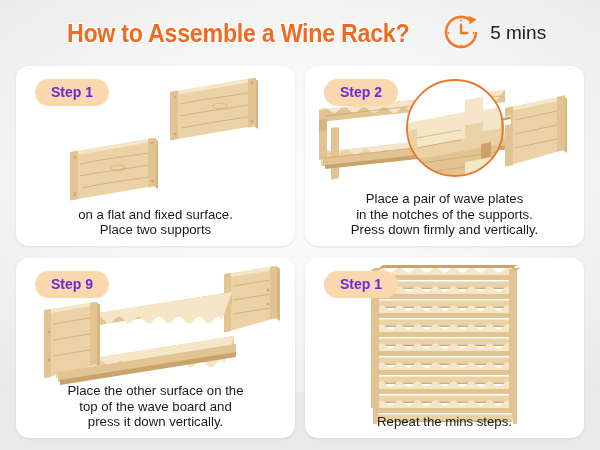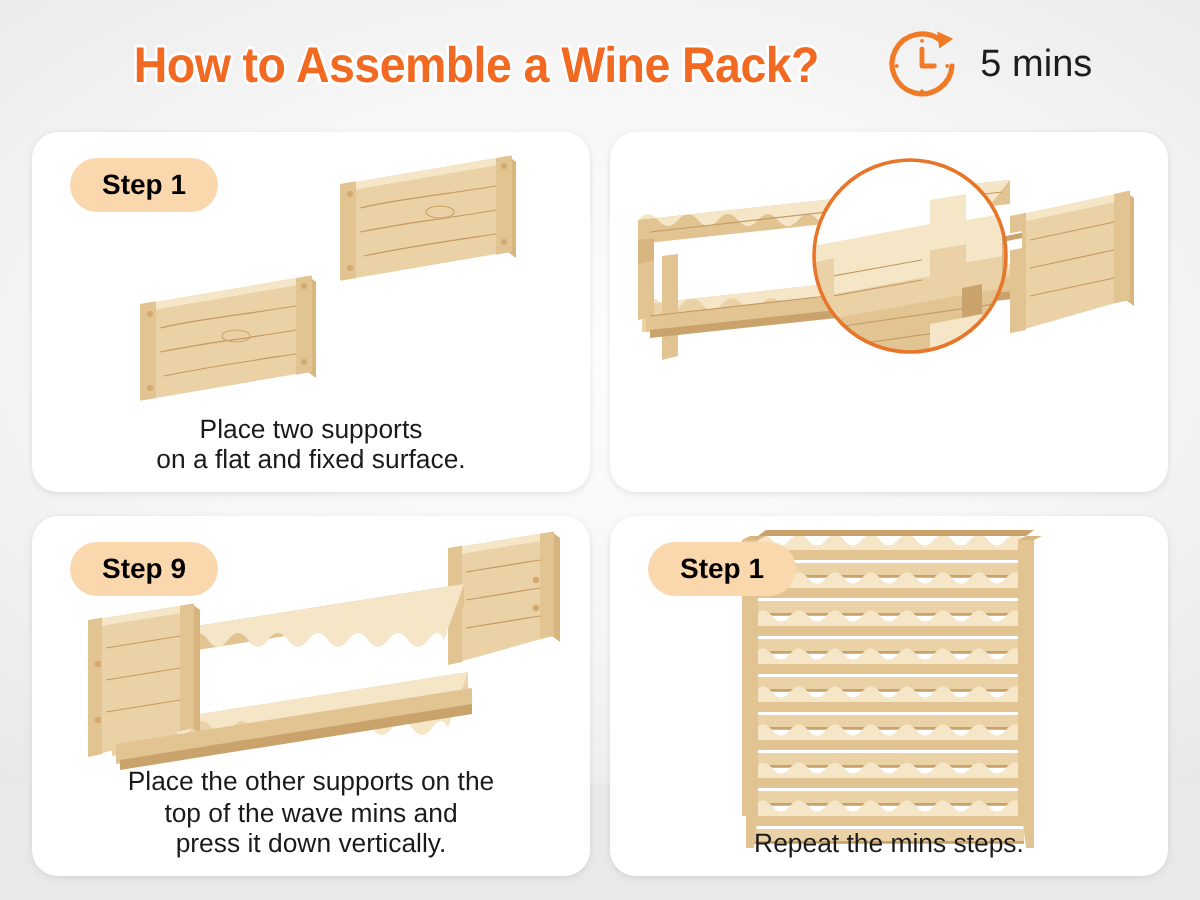--- a/index.html
+++ b/index.html
@@ -77,21 +77,21 @@
     background: #ffffff;
     border-radius: 13px;
     box-shadow: 0 1px 3px rgba(120,120,120,0.18);
     overflow: hidden;
   }
   .badge {
     position: absolute;
     left: 19px;
     top: 13px;
     background: #FBD7AE;
-    color: #000000;
+    color: #6d28d9;
     font-size: 14px;
     font-weight: bold;
     padding: 5px 16px 6px 16px;
     border-radius: 14px;
     z-index: 6;
     white-space: nowrap;
   }
   .caption {
     position: absolute;
     left: 6px;
@@ -189,26 +189,27 @@
           <path class="w-line" d="M14,50 C38,45 60,42 80,39"></path>
           <ellipse cx="50" cy="30" rx="7" ry="3" fill="none" stroke="#CFA469" stroke-width=".6"></ellipse>
           <circle cx="7" cy="19" r="1.5" fill="#D2A96E"></circle>
           <circle cx="7" cy="56" r="1.5" fill="#D2A96E"></circle>
           <circle cx="84" cy="5" r="1.5" fill="#D2A96E"></circle>
           <circle cx="84" cy="43" r="1.5" fill="#D2A96E"></circle>
         </g>
       </svg>
 
       <div class="caption">
+        <span class="ln">on a flat and fixed surface.</span>
         <span class="ln">Place two supports</span>
-        <span class="ln">on a flat and fixed surface.</span>
       </div>
     </div>
 
     <div class="card">
+      <div class="badge">Step 2</div>
 
       <svg class="art" viewBox="0 0 279 180">
 
         <g>
 
           <path class="w-face2" d="M14,44 L200,24 L200,36 L14,56 Z"></path>
           <path class="w-top" d="M14,44
                  q5,-6 10,0 q5,6 10,0 q5,-6 10,0 q5,6 10,0 q5,-6 10,0 q5,6 10,0
                  q5,-6 10,0 q5,6 10,0 q5,-6 10,0 q5,6 10,0 q5,-6 10,0 q5,6 10,0
                  q5,-6 10,0 q5,6 10,0 q5,-6 10,0 q5,6 10,0 q5,-6 10,0
@@ -269,20 +270,25 @@
             <polygon class="w-top" points="160,96 176,93 176,78 186,76 186,92 196,90 196,104 160,110"></polygon>
             <polygon class="w-face2" points="160,110 196,104 196,116 160,122"></polygon>
             <polygon class="w-dark" points="176,93 186,91 186,76 176,78"></polygon>
 
             <polygon class="w-face" points="98,66 112,63 112,88 98,92"></polygon>
           </g>
           <circle id="mag-ring" cx="150" cy="62" r="48"></circle>
         </g>
       </svg>
 
+      <div class="caption">
+        <span class="ln">Place a pair of wave plates</span>
+        <span class="ln">in the notches of the supports.</span>
+        <span class="ln">Press down firmly and vertically.</span>
+      </div>
     </div>
 
     <div class="card">
       <div class="badge">Step 9</div>
 
       <svg class="art" viewBox="0 0 279 180">
 
         <g transform="translate(204,8)">
           <polygon class="w-face" points="6,8 56,0 56,52 6,66"></polygon>
           <polygon class="w-top" points="6,8 56,0 60,3 10,11"></polygon>
@@ -321,22 +327,22 @@
           <path class="w-line" d="M13,54 L50,48"></path>
           <circle cx="9" cy="30" r="1.6" fill="#D2A96E"></circle>
           <circle cx="9" cy="58" r="1.6" fill="#D2A96E"></circle>
         </g>
 
         <polygon class="w-face2" points="42,114 220,86 220,96 42,124"></polygon>
         <polygon class="w-dark" points="44,122 220,94 220,99 44,127"></polygon>
       </svg>
 
       <div class="caption">
-        <span class="ln">Place the other supports on the</span>
-        <span class="ln">top of the wave mins and</span>
+        <span class="ln">Place the other surface on the</span>
+        <span class="ln">top of the wave board and</span>
         <span class="ln">press it down vertically.</span>
       </div>
     </div>
 
     <div class="card">
       <div class="badge">Step 1</div>
 
       <svg class="art" viewBox="0 0 279 180">
         <defs>
 

